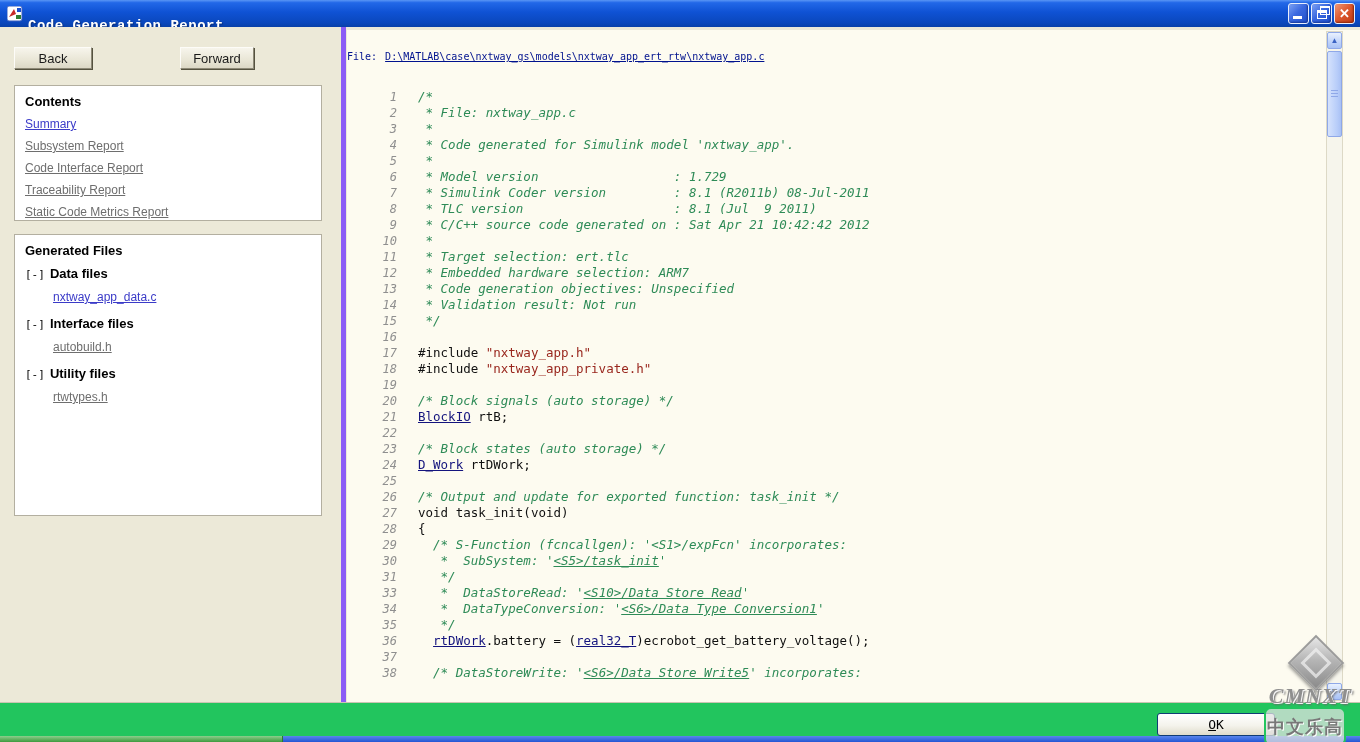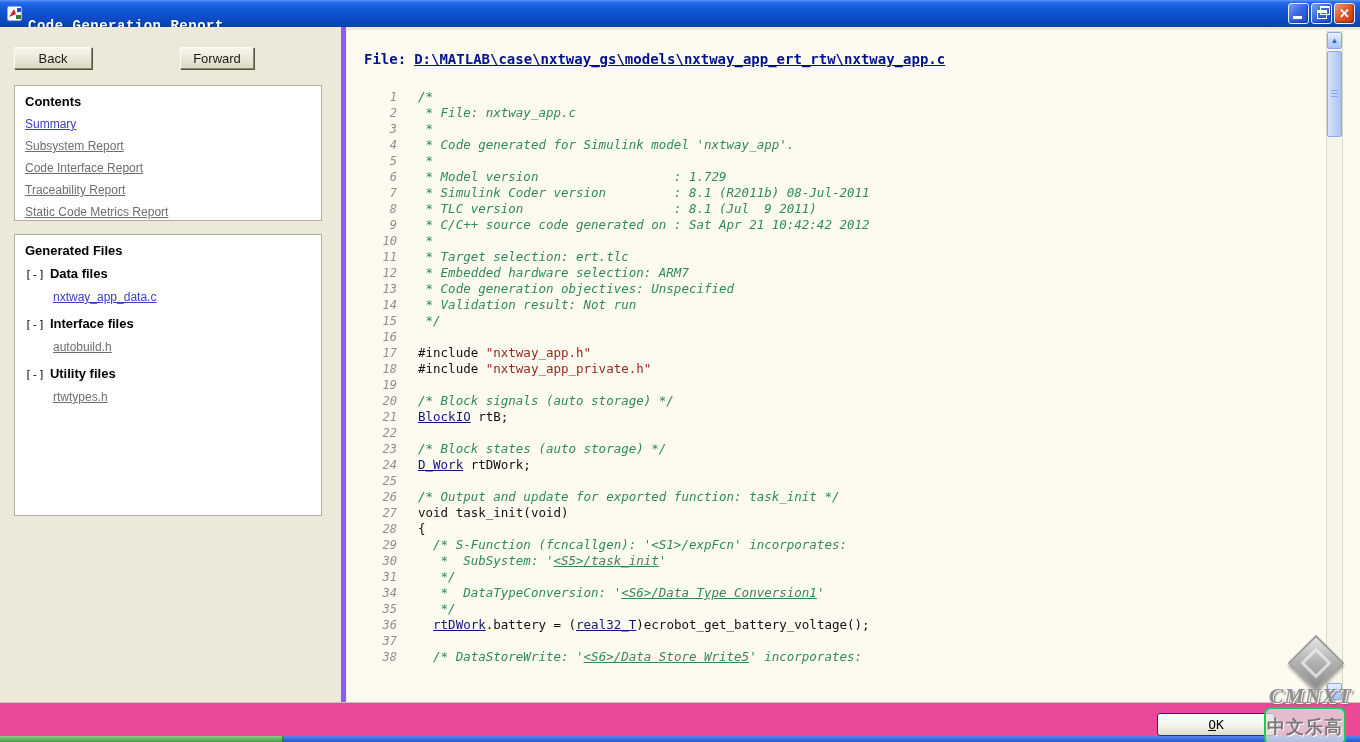--- a/index.html
+++ b/index.html
@@ -65,22 +65,22 @@
   .contents-list .side-link { display:block; line-height:22px; }
   .tree-section { margin-top:5px; }
   .tree-head { font-size:13px; font-weight:bold; line-height:21px; color:#000; white-space:nowrap; }
   .tree-toggle { font-family:"DejaVu Sans Mono",monospace; font-weight:normal; font-size:11px; margin-right:5px; cursor:pointer; }
   .tree-row { margin-left:26px; line-height:22px; padding-left:2px; }
   .tree-row.selected { background:#FFFF99; margin-right:-6px; }
   .tree-row.selected .side-link { color:#737350; }
   
   .main { position:absolute; left:347px; top:3px; right:0; bottom:0; background:#FDFBF0; }
   .file-header {
-    position:absolute; left:17px; top:21px; white-space:nowrap;
-    font-family:"DejaVu Sans Mono",monospace; font-weight:bold; font-size:14px; color:#00128E;
+    position:absolute; left:0; top:21px; white-space:nowrap;
+    font-family:"DejaVu Sans Mono",monospace; font-weight:normal; font-size:10px; color:#00128E;
   }
   .file-path { color:#00128E; text-decoration:underline; cursor:pointer; margin-left:8px; }
   .code { position:absolute; left:0; top:59px; right:30px; }
   .code-line { display:flex; height:16px; white-space:pre; font-family:"DejaVu Sans Mono",monospace; font-size:12.5px; line-height:16px; }
   .lno { flex:none; width:50px; text-align:right; color:#8f8f8f; font-style:italic; font-size:12px; }
   .lcode { margin-left:21px; }
   .cm { color:#2E8B57; font-style:italic; }
   .cl { color:#2E8B57; font-style:italic; text-decoration:underline; cursor:pointer; }
   .tx { color:#101010; }
   .ln { color:#14147E; text-decoration:underline; cursor:pointer; }
@@ -97,21 +97,21 @@
   .sb-thumb {
     position:absolute; left:0; top:19px; width:15px; height:86px;
     background:linear-gradient(90deg,#D5E2FC 0%,#B8CDF9 70%,#A9C1F5 100%);
     border:1px solid #8FA8E8; border-radius:2px; cursor:grab;
   }
   .sb-thumb::after {
     content:""; position:absolute; left:3px; right:3px; top:38px; height:9px;
     background:repeating-linear-gradient(180deg,#8FA8E8 0 1px,transparent 1px 3px);
   }
   
-  .bottombar { position:absolute; left:0; right:0; bottom:6px; height:34px; background:#ec4899; border-top:1px solid #c9c5b2; }
+  .bottombar { position:absolute; left:0; right:0; bottom:6px; height:34px; background:#22c55e; border-top:1px solid #c9c5b2; }
   .ok-btn {
     position:absolute; right:85px; top:10px; width:118px; height:23px;
     border:1px solid #103C74; border-radius:3px;
     background:linear-gradient(180deg,#FFFFFF 0%,#F4F3EC 55%,#DFDCCB 100%);
     font-family:"DejaVu Sans Mono",monospace; font-size:13px; color:#000; cursor:pointer;
   }
   .ok-btn .u { text-decoration:underline; }
   
   .watermark { position:absolute; right:6px; bottom:4px; width:95px; height:95px; z-index:5; pointer-events:none; }
   .wm-diamond {
@@ -229,20 +229,21 @@
         <div class="code-line"><span class="lno">22</span><span class="lcode"></span></div>
         <div class="code-line"><span class="lno">23</span><span class="lcode"><span class="cm">/* Block states (auto storage) */</span></span></div>
         <div class="code-line"><span class="lno">24</span><span class="lcode"><span class="ln">D_Work</span><span class="tx"> rtDWork;</span></span></div>
         <div class="code-line"><span class="lno">25</span><span class="lcode"></span></div>
         <div class="code-line"><span class="lno">26</span><span class="lcode"><span class="cm">/* Output and update for exported function: task_init */</span></span></div>
         <div class="code-line"><span class="lno">27</span><span class="lcode"><span class="tx">void task_init(void)</span></span></div>
         <div class="code-line"><span class="lno">28</span><span class="lcode"><span class="tx">{</span></span></div>
         <div class="code-line"><span class="lno">29</span><span class="lcode"><span class="cm">  /* S-Function (fcncallgen): '&lt;S1&gt;/expFcn' incorporates:</span></span></div>
         <div class="code-line"><span class="lno">30</span><span class="lcode"><span class="cm">   *  SubSystem: '</span><span class="cl">&lt;S5&gt;/task_init</span><span class="cm">'</span></span></div>
         <div class="code-line"><span class="lno">31</span><span class="lcode"><span class="cm">   */</span></span></div>
+        <div class="code-line"><span class="lno">33</span><span class="lcode"><span class="cm">   *  DataStoreRead: '</span><span class="cl">&lt;S10&gt;/Data Store Read</span><span class="cm">'</span></span></div>
         <div class="code-line"><span class="lno">34</span><span class="lcode"><span class="cm">   *  DataTypeConversion: '</span><span class="cl">&lt;S6&gt;/Data Type Conversion1</span><span class="cm">'</span></span></div>
         <div class="code-line"><span class="lno">35</span><span class="lcode"><span class="cm">   */</span></span></div>
         <div class="code-line"><span class="lno">36</span><span class="lcode"><span class="tx">  </span><span class="ln">rtDWork</span><span class="tx">.battery = (</span><span class="ln">real32_T</span><span class="tx">)ecrobot_get_battery_voltage();</span></span></div>
         <div class="code-line"><span class="lno">37</span><span class="lcode"></span></div>
         <div class="code-line"><span class="lno">38</span><span class="lcode"><span class="cm">  /* DataStoreWrite: '</span><span class="cl">&lt;S6&gt;/Data Store Write5</span><span class="cm">' incorporates:</span></span></div>
       </div>
 
     <div class="scrollbar">
       <span class="sb-btn sb-up">▲</span>
       <span class="sb-thumb"></span>

